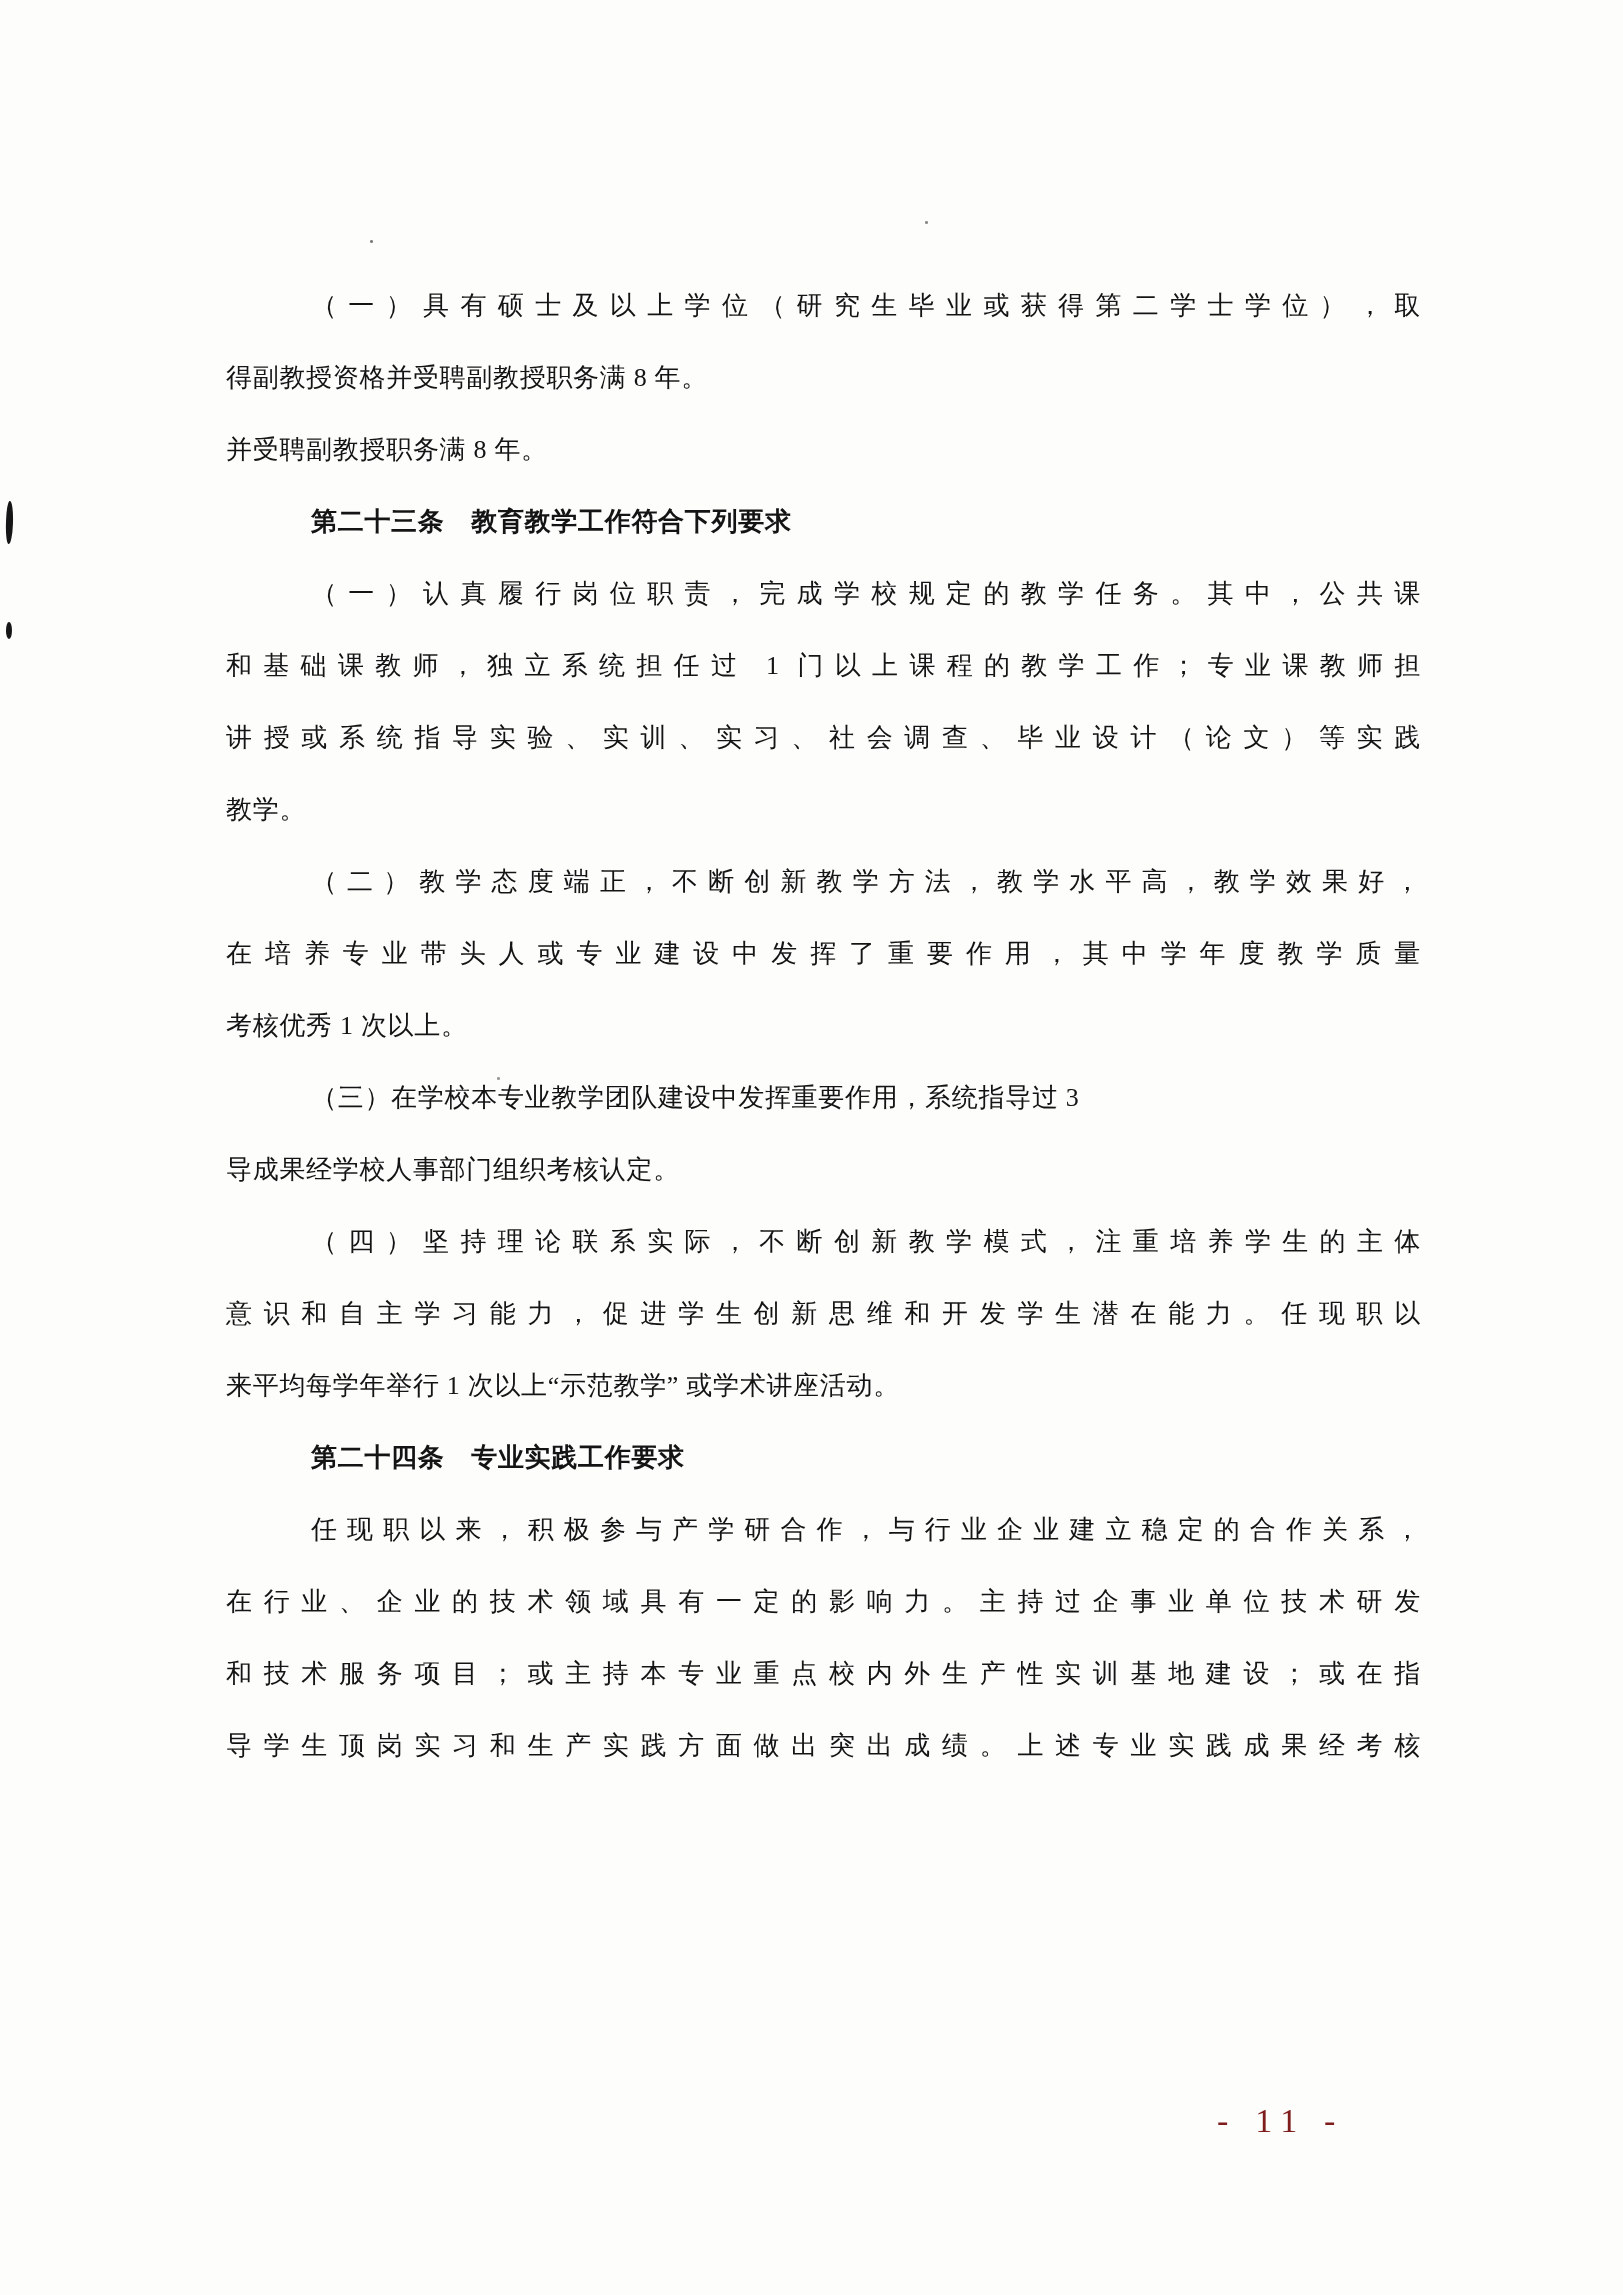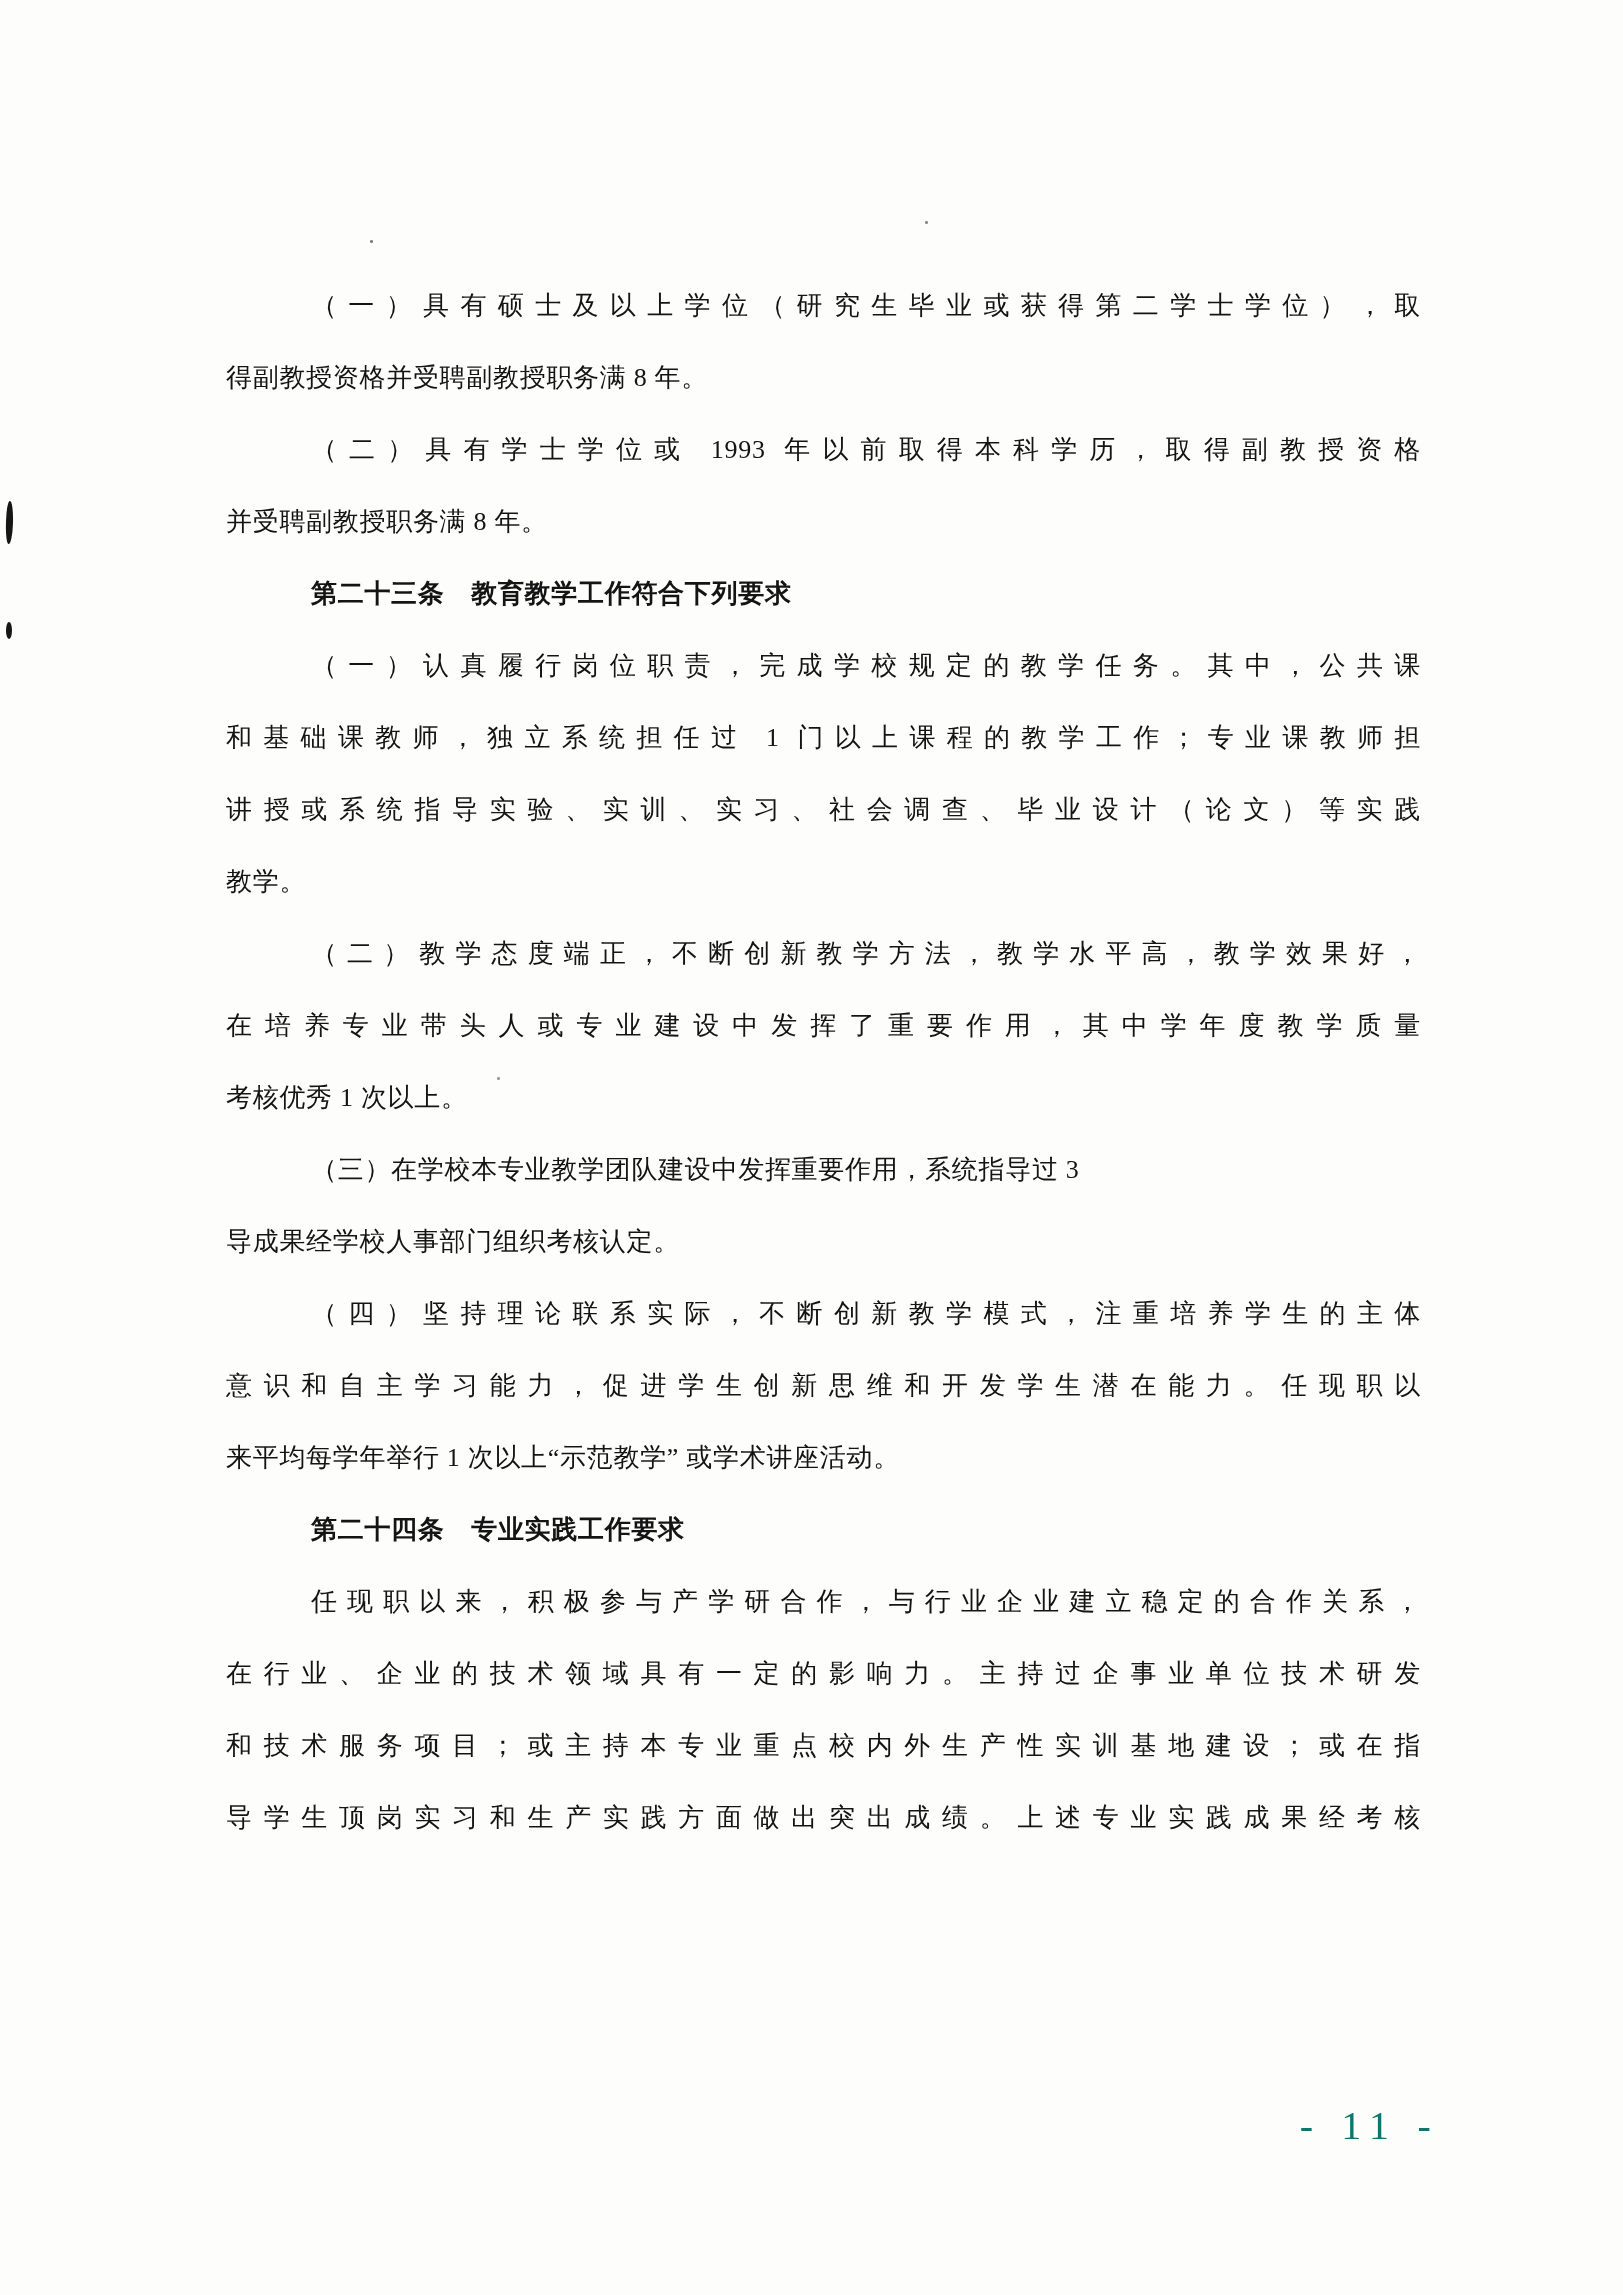--- a/index.html
+++ b/index.html
@@ -37,25 +37,25 @@
     text-align: justify;
     text-align-last: justify;
     text-justify: inter-character;
   }
   .heading { font-weight: bold; }
   .page-number {
     position: absolute;
     left: 1217px;
     top: 2102px;
     width: 223px;
-    text-align: right;
-    font-size: 40px;
+    text-align: left;
+    font-size: 34px;
     letter-spacing: 9.2px;
     font-family: "Liberation Serif", "DejaVu Serif", serif;
-    color: #0f766e;
+    color: #7f1d1d;
   }
   .artifact { position: absolute; background: #161616; }
   .a1 { left: 5.9px;  top: 501px; width: 7.2px; height: 43px; border-radius: 45% 55% 50% 50%; transform: rotate(2deg); }
   .a2 { left: 5.9px;  top: 622px; width: 5.9px;  height: 17px; border-radius: 50%; }
   .dot { position: absolute; border-radius: 50%; }
   .d1 { left: 370px;  top: 240px; width: 3.3px; height: 2.6px; background: #7a7a7a; }
   .d2 { left: 925px; top: 221px; width: 2.6px; height: 2.6px; background: #8a8a8a; }
   .d3 { left: 497px;  top: 1077px; width: 2.6px; height: 2.6px; background: #9a9a9a; }
 </style>
 </head>
@@ -65,21 +65,20 @@
 
   <span class="artifact a1"></span>
   <span class="artifact a2"></span>
   <span class="dot d1"></span>
   <span class="dot d2"></span>
   <span class="dot d3"></span>
 
   <div class="textblock">
     <div class="line indent justify">（一）具有硕士及以上学位（研究生毕业或获得第二学士学位），取</div>
     <div class="line">得副教授资格并受聘副教授职务满 8 年。</div>
-    <div class="line indent justify">（二）具有学士学位或 1993 年以前取得本科学历，取得副教授资格</div>
     <div class="line">并受聘副教授职务满 8 年。</div>
     <div class="line indent heading">第二十三条　教育教学工作符合下列要求</div>
     <div class="line indent justify">（一）认真履行岗位职责，完成学校规定的教学任务。其中，公共课</div>
     <div class="line justify">和基础课教师，独立系统担任过 1 门以上课程的教学工作；专业课教师担</div>
     <div class="line justify">讲授或系统指导实验、实训、实习、社会调查、毕业设计（论文）等实践</div>
     <div class="line">教学。</div>
     <div class="line indent justify">（二）教学态度端正，不断创新教学方法，教学水平高，教学效果好，</div>
     <div class="line justify">在培养专业带头人或专业建设中发挥了重要作用，其中学年度教学质量</div>
     <div class="line">考核优秀 1 次以上。</div>
     <div class="line indent">（三）在学校本专业教学团队建设中发挥重要作用，系统指导过 3</div>

